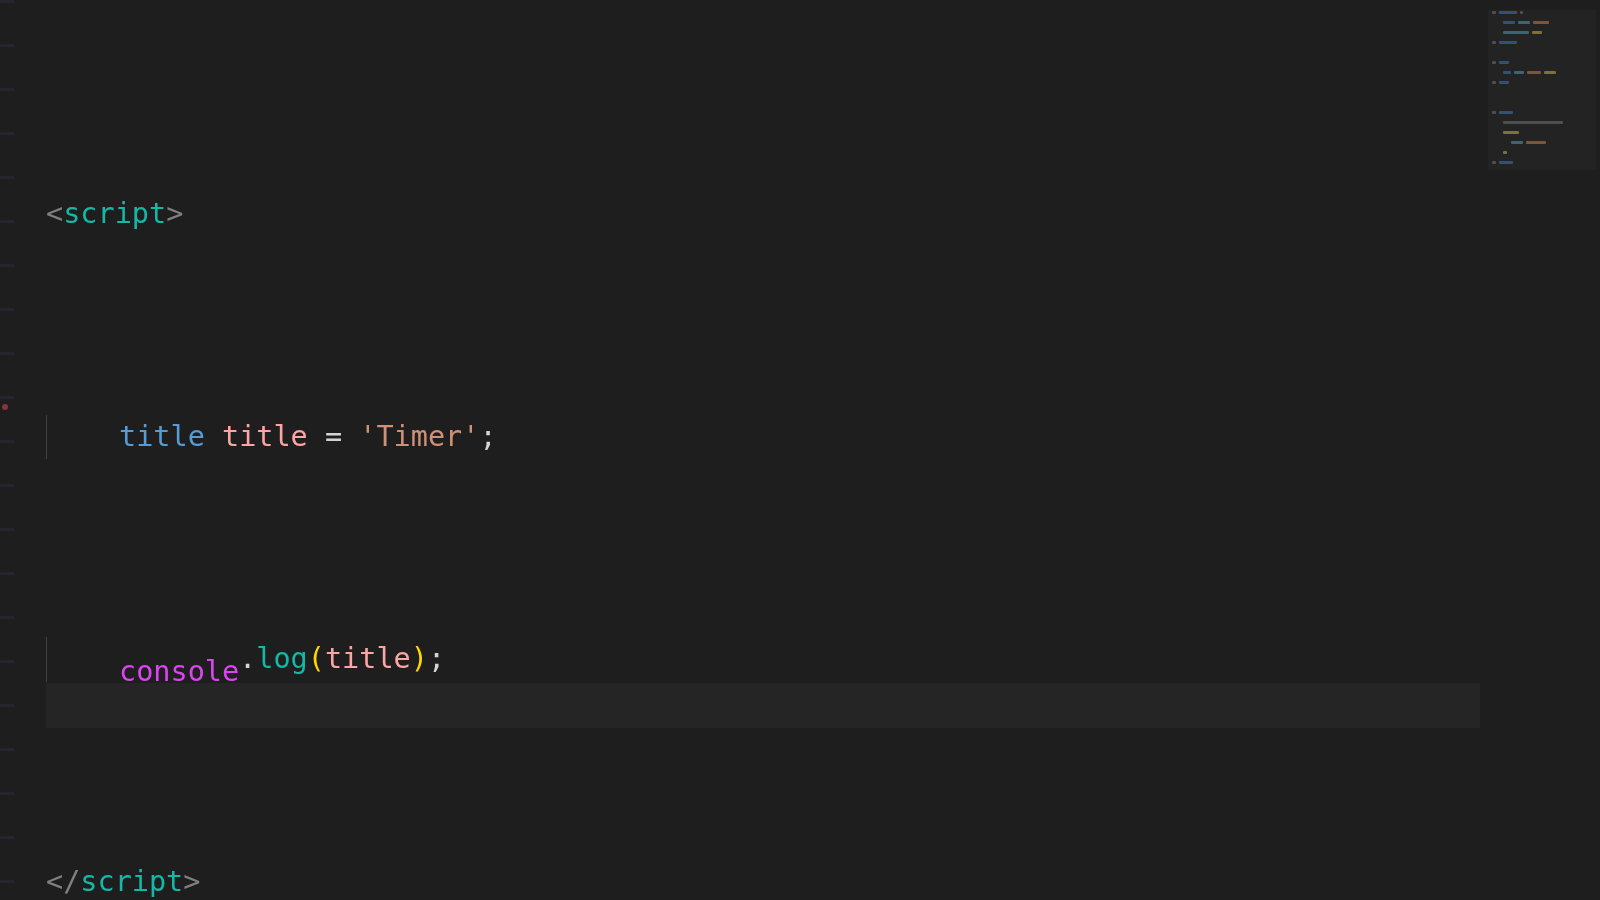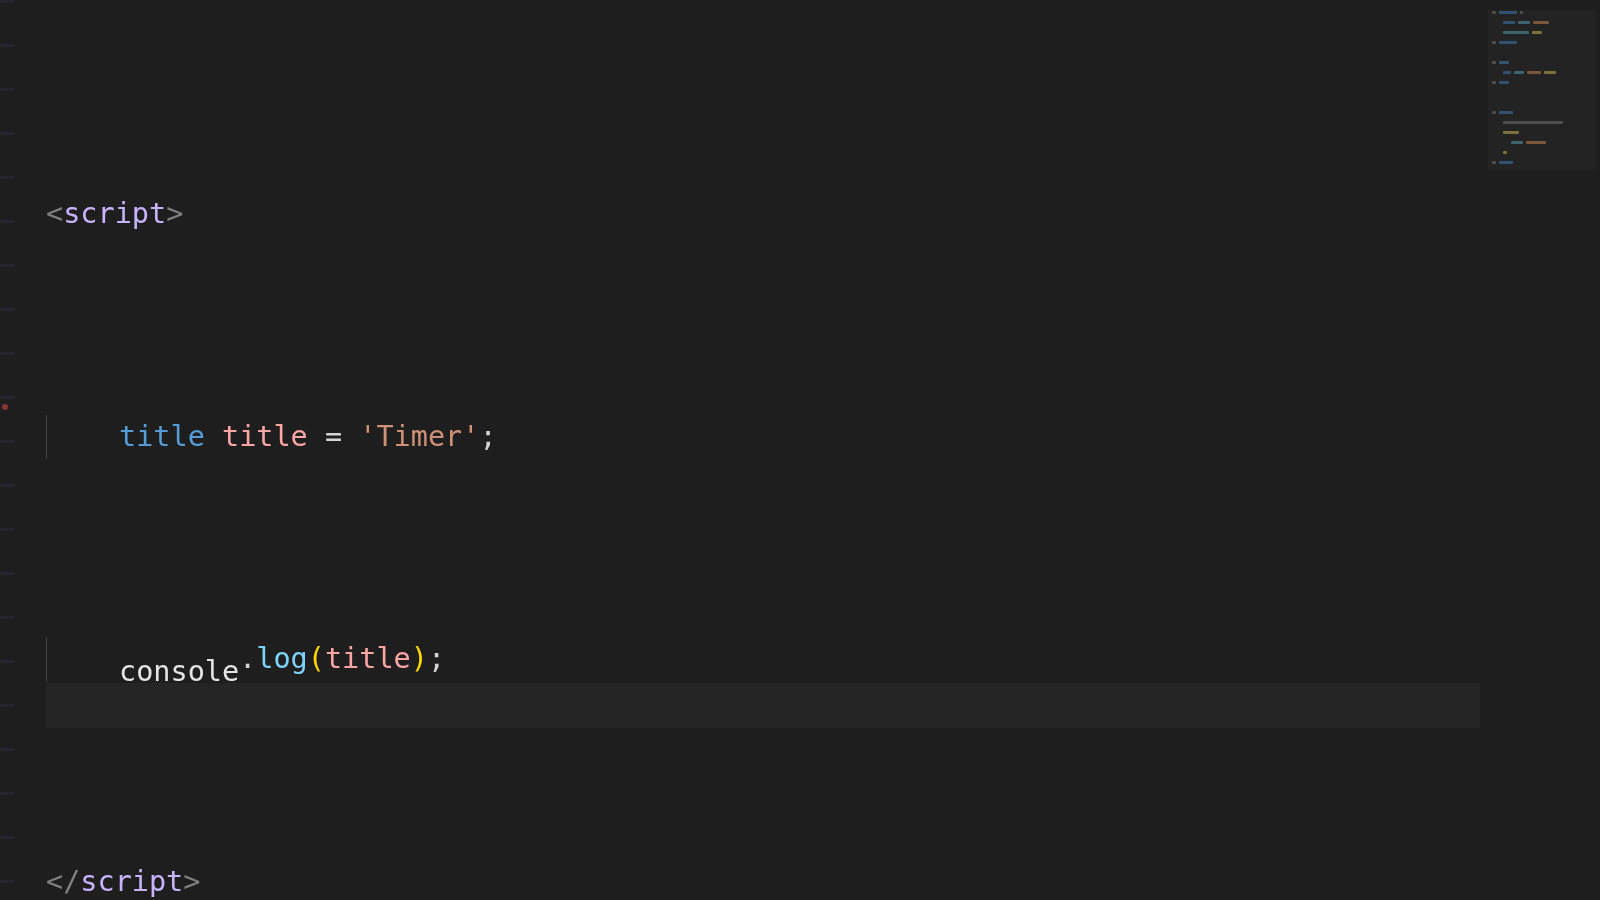--- a/index.html
+++ b/index.html
@@ -73,26 +73,26 @@
   .current-line-bg {
     position: absolute;
     left: 46px;
     right: 120px;
     height: 44.5px;
     background: rgba(255,255,255,0.035);
   }
 
   
   .tag-punct  { color: #808080; }
-  .tag-name   { color: #c4b5fd; }
+  .tag-name   { color: #14b8a6; }
   .string     { color: #ce9178; }
   .kw         { color: #569cd6; }
   .ident      { color: #fca5a5; }
-  .obj        { color: #e5e5e5; margin-top: 25px; }
-  .fn         { color: #7dd3fc; }
+  .obj        { color: #d946ef; margin-top: 25px; }
+  .fn         { color: #14b8a6; }
   .punct      { color: #d4d4d4; }
   .paren1     { color: #ffd700; }
 
   
   .minimap {
     position: absolute;
     top: 10px;
     right: 8px;
     width: 100px;
     height: 160px;

